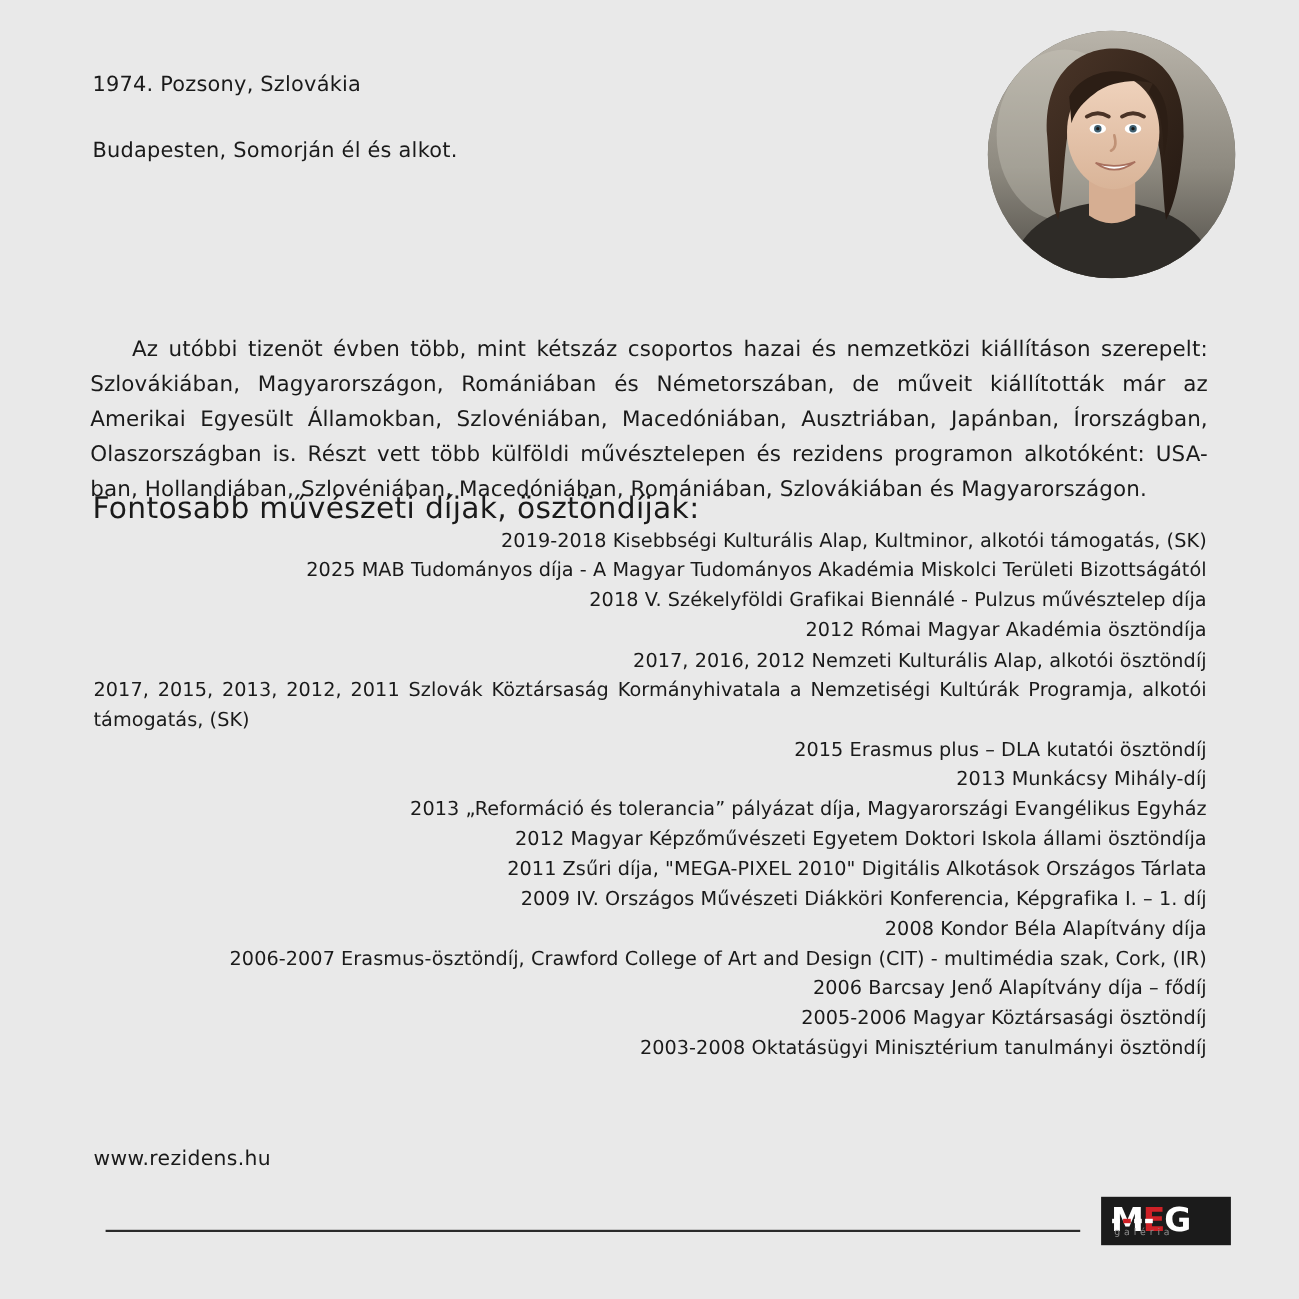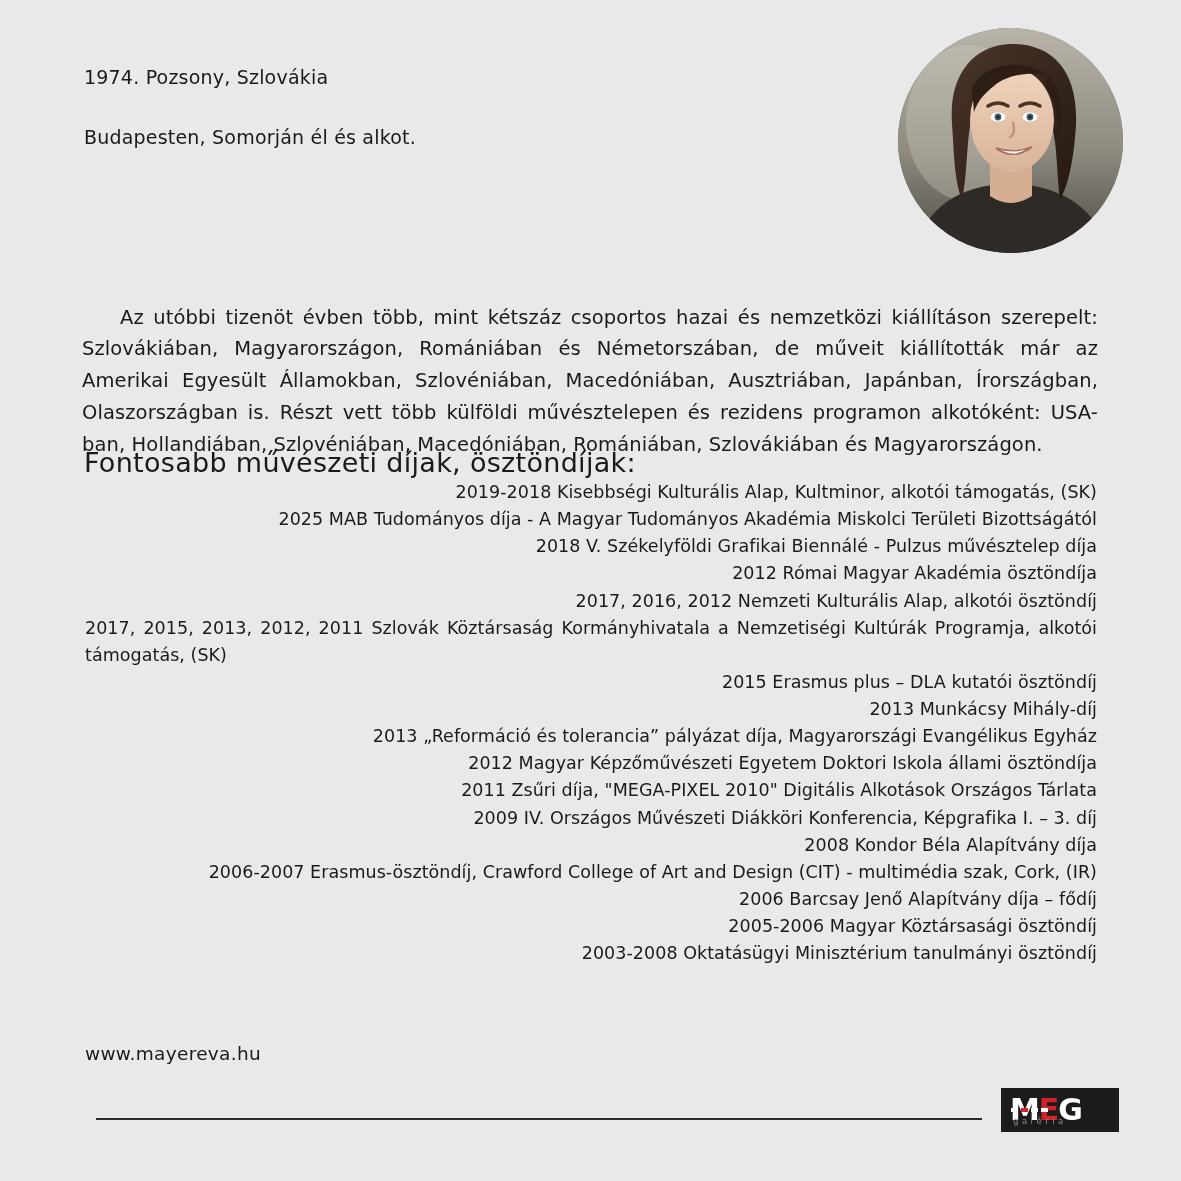--- a/index.html
+++ b/index.html
@@ -255,29 +255,29 @@
       <li class="single-line">2025 MAB Tudományos díja - A Magyar Tudományos Akadémia Miskolci Területi Bizottságától</li>
       <li class="single-line">2018 V. Székelyföldi Grafikai Biennálé - Pulzus művésztelep díja</li>
       <li class="single-line">2012 Római Magyar Akadémia ösztöndíja</li>
       <li class="single-line">2017, 2016, 2012  Nemzeti Kulturális Alap, alkotói ösztöndíj</li>
       <li>2017, 2015, 2013, 2012, 2011 Szlovák Köztársaság Kormányhivatala a Nemzetiségi Kultúrák Programja, alkotói támogatás, (SK)</li>
       <li class="single-line">2015 Erasmus plus – DLA kutatói ösztöndíj</li>
       <li class="single-line">2013 Munkácsy Mihály-díj</li>
       <li class="single-line">2013 „Reformáció és tolerancia” pályázat díja, Magyarországi Evangélikus Egyház</li>
       <li class="single-line">2012 Magyar Képzőművészeti Egyetem Doktori Iskola állami ösztöndíja</li>
       <li class="single-line">2011 Zsűri díja, "MEGA-PIXEL 2010" Digitális Alkotások Országos Tárlata</li>
-      <li class="single-line">2009 IV. Országos Művészeti Diákköri Konferencia, Képgrafika I. – 3. díj</li>
+      <li class="single-line">2009 IV. Országos Művészeti Diákköri Konferencia, Képgrafika I. – 1. díj</li>
       <li class="single-line">2008 Kondor Béla Alapítvány díja</li>
       <li class="single-line">2006-2007 Erasmus-ösztöndíj, Crawford College of Art and Design (CIT) - multimédia szak, Cork, (IR)</li>
       <li class="single-line">2006 Barcsay Jenő Alapítvány díja – fődíj</li>
       <li class="single-line">2005-2006 Magyar Köztársasági ösztöndíj</li>
       <li class="single-line">2003-2008 Oktatásügyi Minisztérium tanulmányi ösztöndíj</li>
     </ul>
 
-  <div class="website">www.mayereva.hu</div>
+  <div class="website">www.rezidens.hu</div>
 
   <div class="footer-rule"></div>
   <div class="logo">
     <div class="logo-inner">
       <div class="logo-mark">
         <span>M</span><span class="accent">E</span><span>G</span>
       </div>
       <div class="logo-bars">
         <span></span>
           <span class="red"></span>

